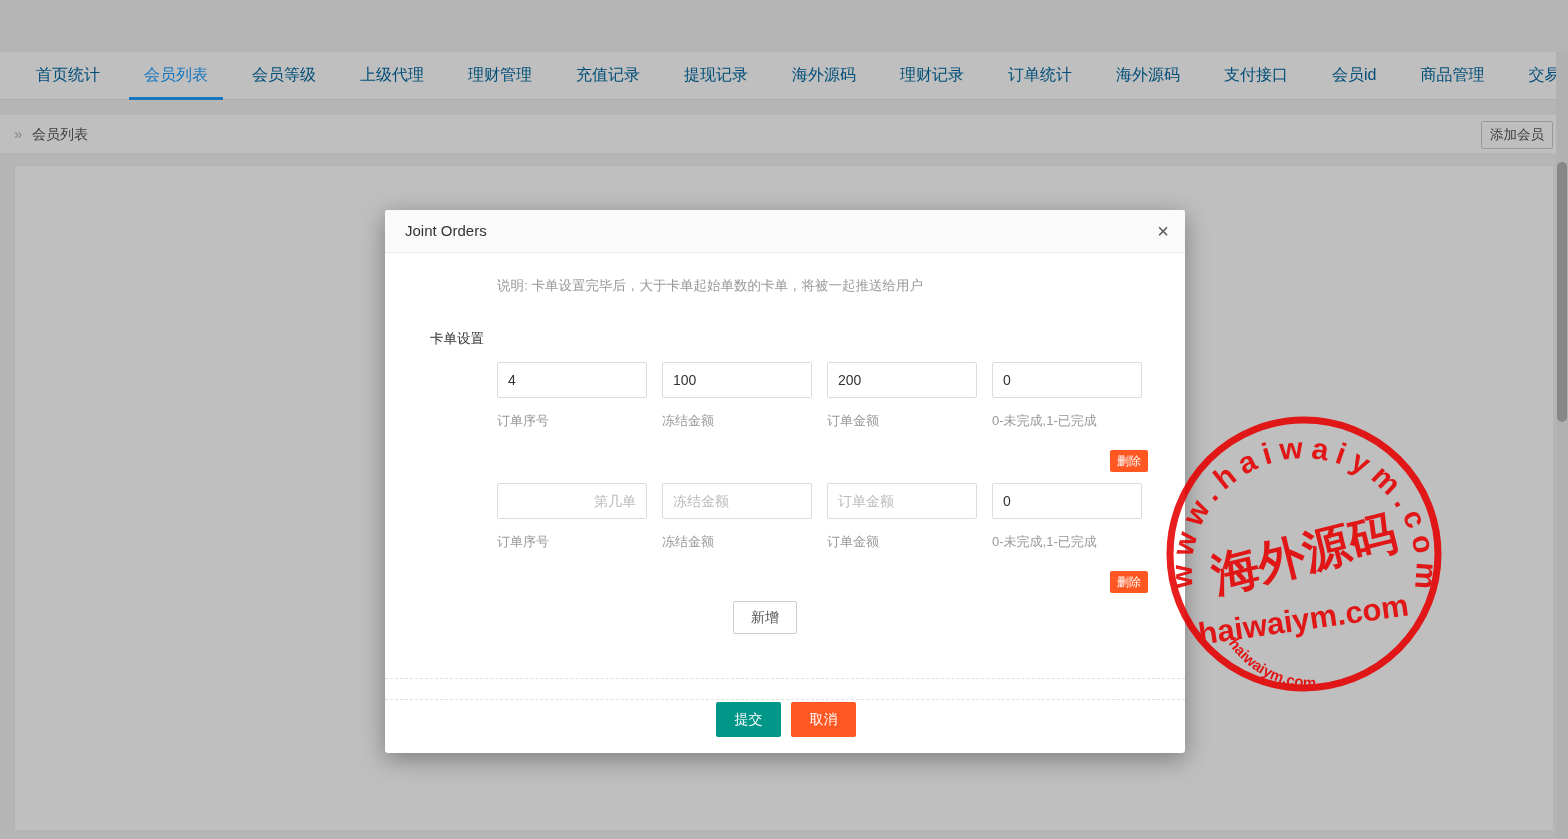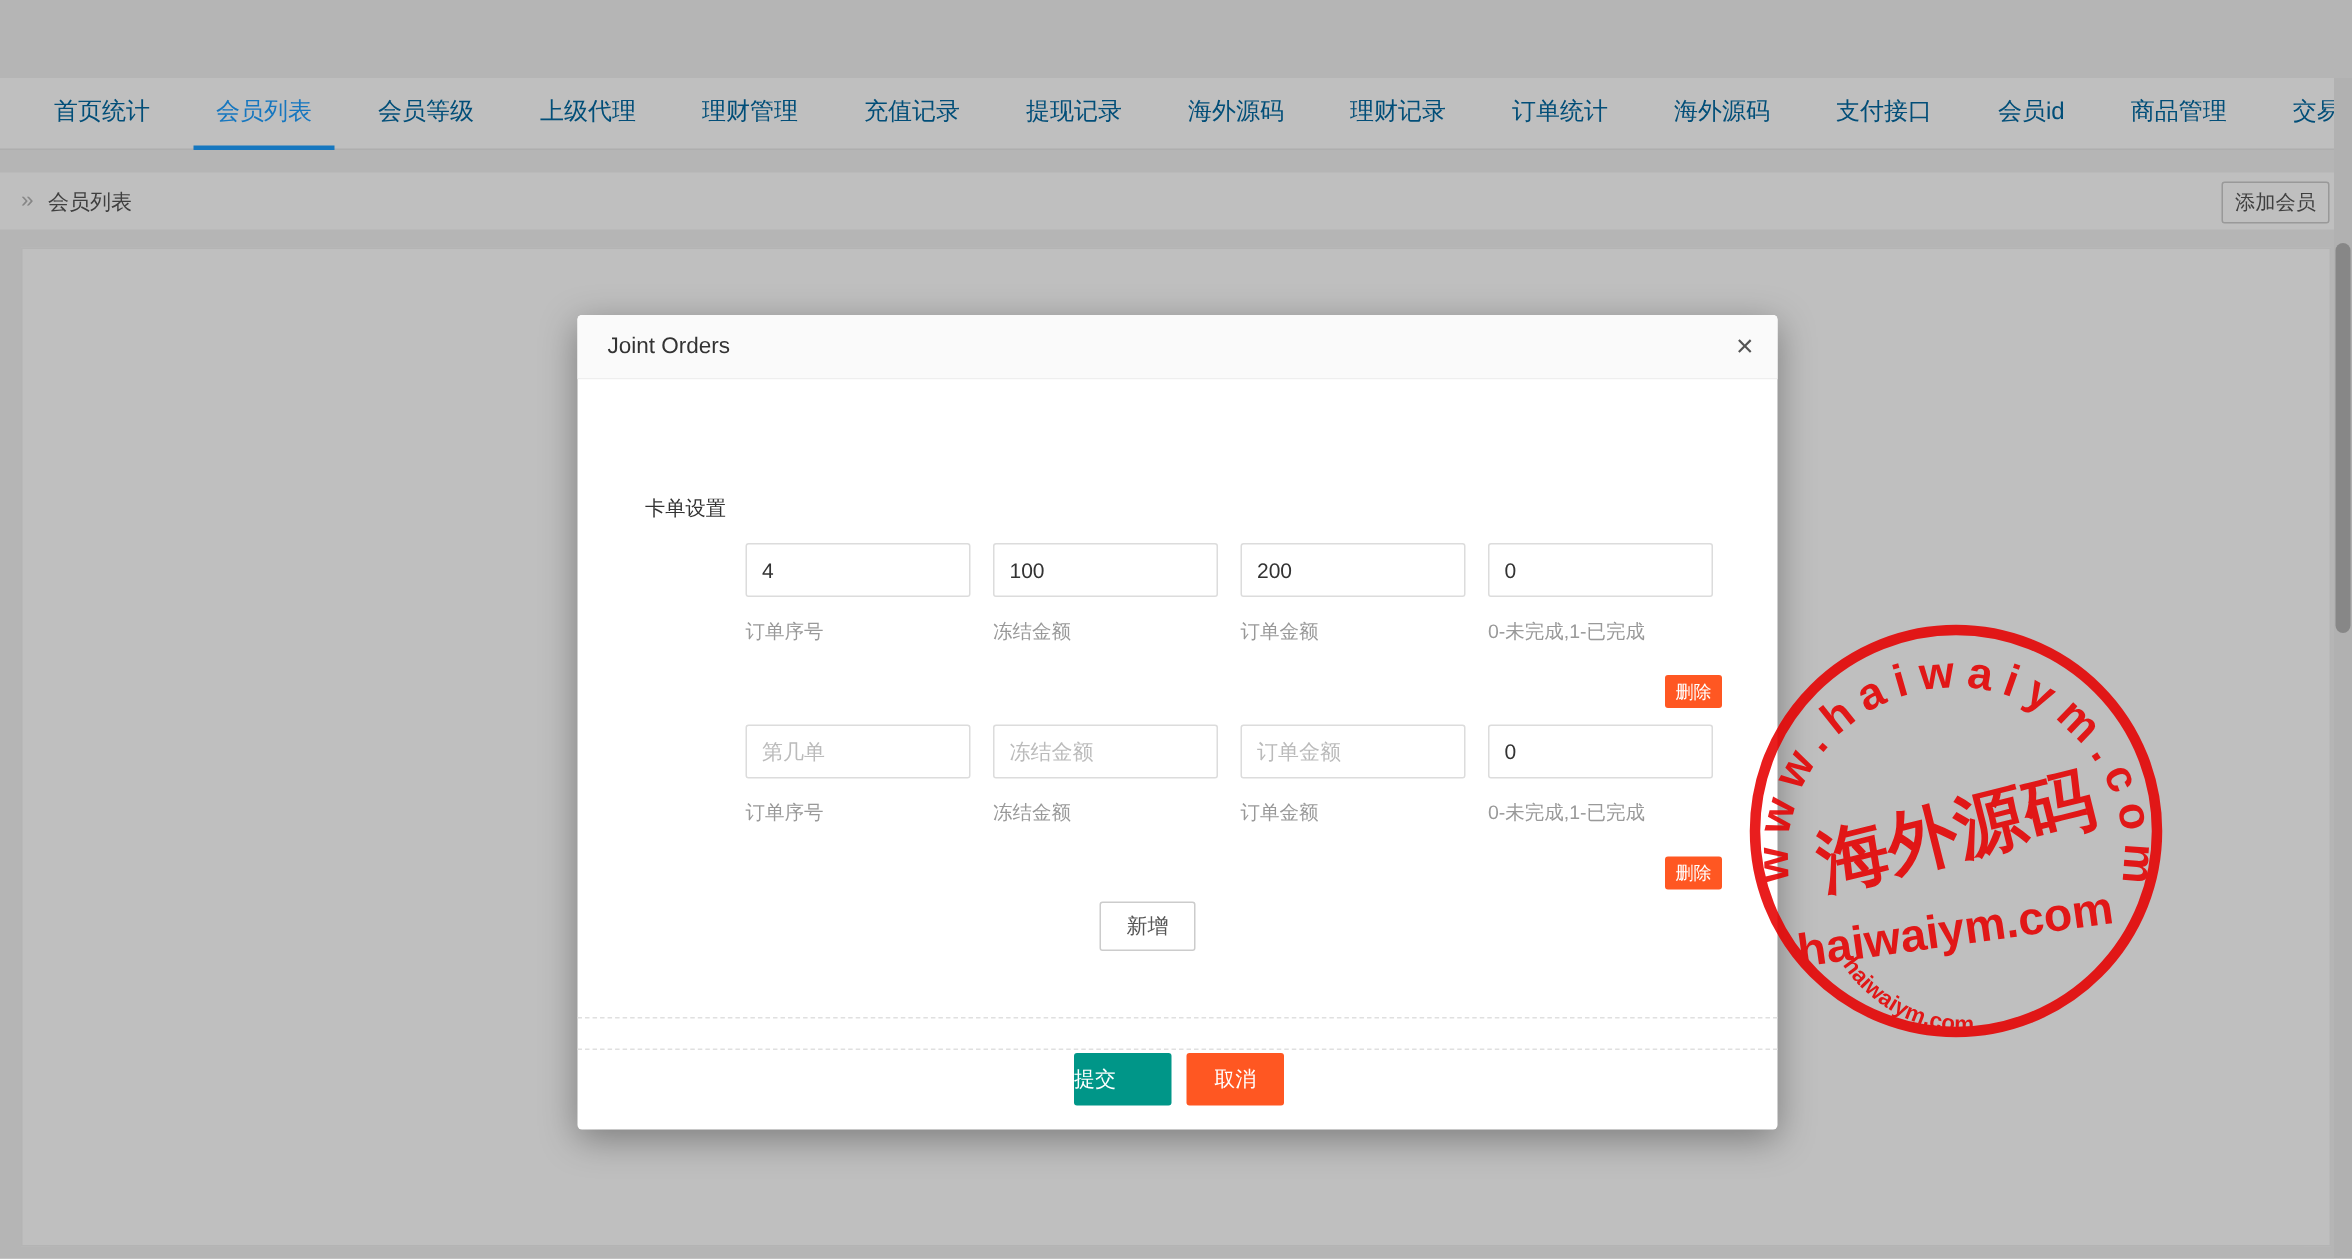--- a/index.html
+++ b/index.html
@@ -60,21 +60,21 @@
   #msec{position:absolute;left:45px;top:120px;font-size:13.5px;color:#333}
   .minp{position:absolute;width:150px;height:36px;border:1px solid #dcdcdc;border-radius:2px;font-size:14px;color:#333;
     padding:0 10px;box-sizing:border-box;outline:none;font-family:inherit}
   .minp::placeholder{color:#bbb}
   .mlab{position:absolute;font-size:13px;color:#999;white-space:nowrap}
   .mdel{position:absolute;left:725px;width:38px;height:22px;line-height:22px;text-align:center;background:#FF5722;color:#fff;
     font-size:12px;border-radius:2px;cursor:pointer}
   #maddBtn{position:absolute;left:348px;top:391px;width:64px;height:33px;line-height:31px;text-align:center;background:#fff;
     border:1px solid #ccc;border-radius:2px;font-size:14px;color:#555;cursor:pointer;box-sizing:border-box}
   .mdash{position:absolute;left:0;right:0;border-top:1px dashed #e0e0e0}
-  #msubmit{position:absolute;left:331px;top:492px;width:65px;height:35px;line-height:35px;background:#009688;color:#fff;font-size:14px;border-radius:2px;cursor:pointer}
+  #msubmit{position:absolute;left:331px;top:492px;width:65px;height:35px;line-height:35px;text-align:center;background:#009688;color:#fff;font-size:14px;border-radius:2px;cursor:pointer}
   #mcancel{position:absolute;left:406px;top:492px;width:65px;height:35px;line-height:35px;text-align:center;background:#FF5722;color:#fff;font-size:14px;border-radius:2px;cursor:pointer}
   
   #stamp{position:absolute;left:1158px;top:408px;width:292px;height:292px;z-index:60;opacity:.88;pointer-events:none}
 </style>
 </head>
 <body>
 
 <div id="page">
 
 
@@ -341,32 +341,33 @@
     </div>
 </div>
 
 <div id="dim"></div>
 
 <div id="modal">
   <div id="mhead">
     <div id="mtitle">Joint Orders</div>
     <div id="mclose">×</div>
   </div>
+  <div id="mnote">说明: 卡单设置完毕后，大于卡单起始单数的卡单，将被一起推送给用户</div>
   <div id="msec">卡单设置</div>
   <div id="mrows">
       <input class="minp" value="4" style="left: 112px; top: 152px;">
       <div class="mlab" style="left: 112px; top: 202px;">订单序号</div>
       <input class="minp" value="100" style="left: 277px; top: 152px;">
       <div class="mlab" style="left: 277px; top: 202px;">冻结金额</div>
       <input class="minp" value="200" style="left: 442px; top: 152px;">
       <div class="mlab" style="left: 442px; top: 202px;">订单金额</div>
       <input class="minp" value="0" style="left: 607px; top: 152px;">
       <div class="mlab" style="left: 607px; top: 202px;">0-未完成,1-已完成</div>
       <div class="mdel" style="top: 240px;">删除</div>
-      <input class="minp" placeholder="第几单" style="left: 112px; top: 273px;">
+      <input class="minp" placeholder="第几单" style="left: 112px; top: 273px; text-align: right;">
       <div class="mlab" style="left: 112px; top: 323px;">订单序号</div>
       <input class="minp" placeholder="冻结金额" style="left: 277px; top: 273px;">
       <div class="mlab" style="left: 277px; top: 323px;">冻结金额</div>
       <input class="minp" placeholder="订单金额" style="left: 442px; top: 273px;">
       <div class="mlab" style="left: 442px; top: 323px;">订单金额</div>
       <input class="minp" value="0" style="left: 607px; top: 273px;">
       <div class="mlab" style="left: 607px; top: 323px;">0-未完成,1-已完成</div>
       <div class="mdel" style="top: 361px;">删除</div>
     </div>
   <div id="maddBtn">新增</div>

